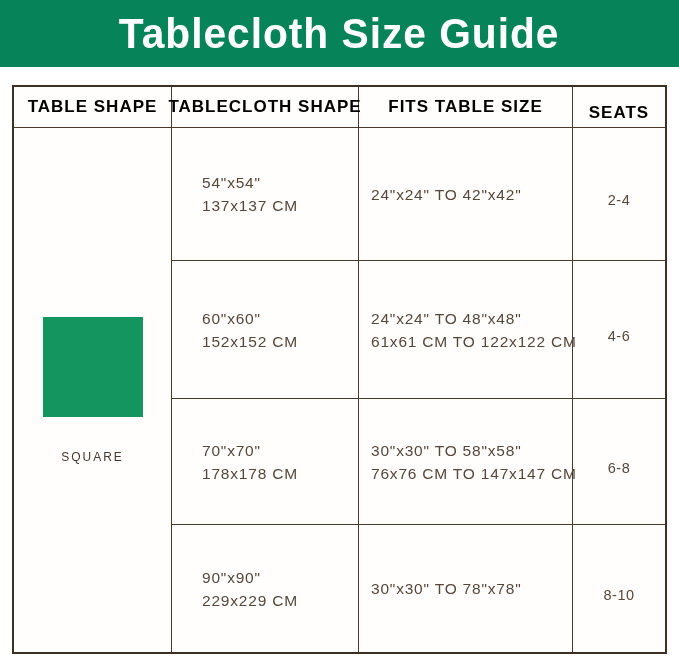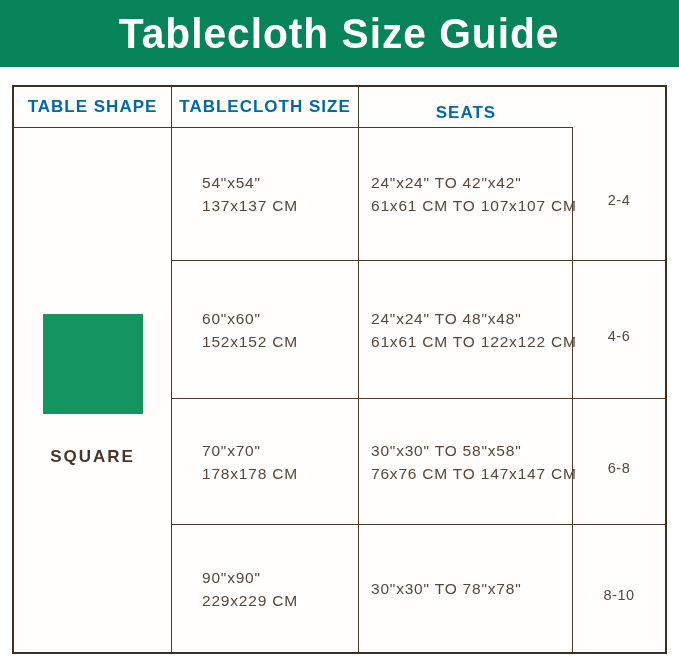--- a/index.html
+++ b/index.html
@@ -39,36 +39,36 @@
     flex-direction:column;
     justify-content:center;
   }
   .cell.last-col{border-right:none;margin-top:12px;}
   .cell.last-row{border-bottom:none;}
   .th{
     align-items:center;
     font-size:17px;
     font-weight:700;
     letter-spacing:1px;
-    color:#0369a1;
+    color:#000000;
     white-space:nowrap;
   }
   .shape-cell{
     grid-row:2 / span 4;
     grid-column:1;
     align-items:center;
     gap:33px;
     border-bottom:none;
   }
   .shape-swatch{
     width:100px;height:100px;
   }
   .shape-label{
-    font-size:17px;
-    font-weight:700;
+    font-size:12px;
+    font-weight:400;
     letter-spacing:2px;
     color:#46362c;
   }
   .size-cell{padding-left:30px;}
   .fits-cell{padding-left:12px;}
   .data-line{
     font-size:15.5px;
     letter-spacing:0.8px;
     line-height:23px;
     color:#57473b;
@@ -84,35 +84,35 @@
 </head>
 <body>
 
 <div class="banner" style="background-color: rgb(7, 131, 90);">
   <div class="banner-title">Tablecloth Size Guide</div>
 </div>
 
 <div class="size-table">
 
   <div class="cell th">TABLE SHAPE</div>
-  <div class="cell th">TABLECLOTH SIZE</div>
+  <div class="cell th">TABLECLOTH SHAPE</div>
+  <div class="cell th">FITS TABLE SIZE</div>
   <div class="cell th last-col">SEATS</div>
 
   <div class="cell shape-cell">
     <div class="shape-swatch" style="background-color: rgb(20, 148, 95);"></div>
     <div class="shape-label">SQUARE</div>
   </div>
 
   <div class="cell size-cell" style="grid-column:2;grid-row:2;">
     <div class="data-line">54"x54"</div>
     <div class="data-line">137x137 CM</div>
   </div>
   <div class="cell fits-cell" style="grid-column:3;grid-row:2;">
     <div class="data-line">24"x24" TO 42"x42"</div>
-    <div class="data-line">61x61 CM TO 107x107 CM</div>
   </div>
   <div class="cell seats-cell last-col" style="grid-column:4;grid-row:2;">2-4</div>
 
   <div class="cell size-cell" style="grid-column:2;grid-row:3;">
     <div class="data-line">60"x60"</div>
     <div class="data-line">152x152 CM</div>
   </div>
   <div class="cell fits-cell" style="grid-column:3;grid-row:3;">
     <div class="data-line">24"x24" TO 48"x48"</div>
     <div class="data-line">61x61 CM TO 122x122 CM</div>

